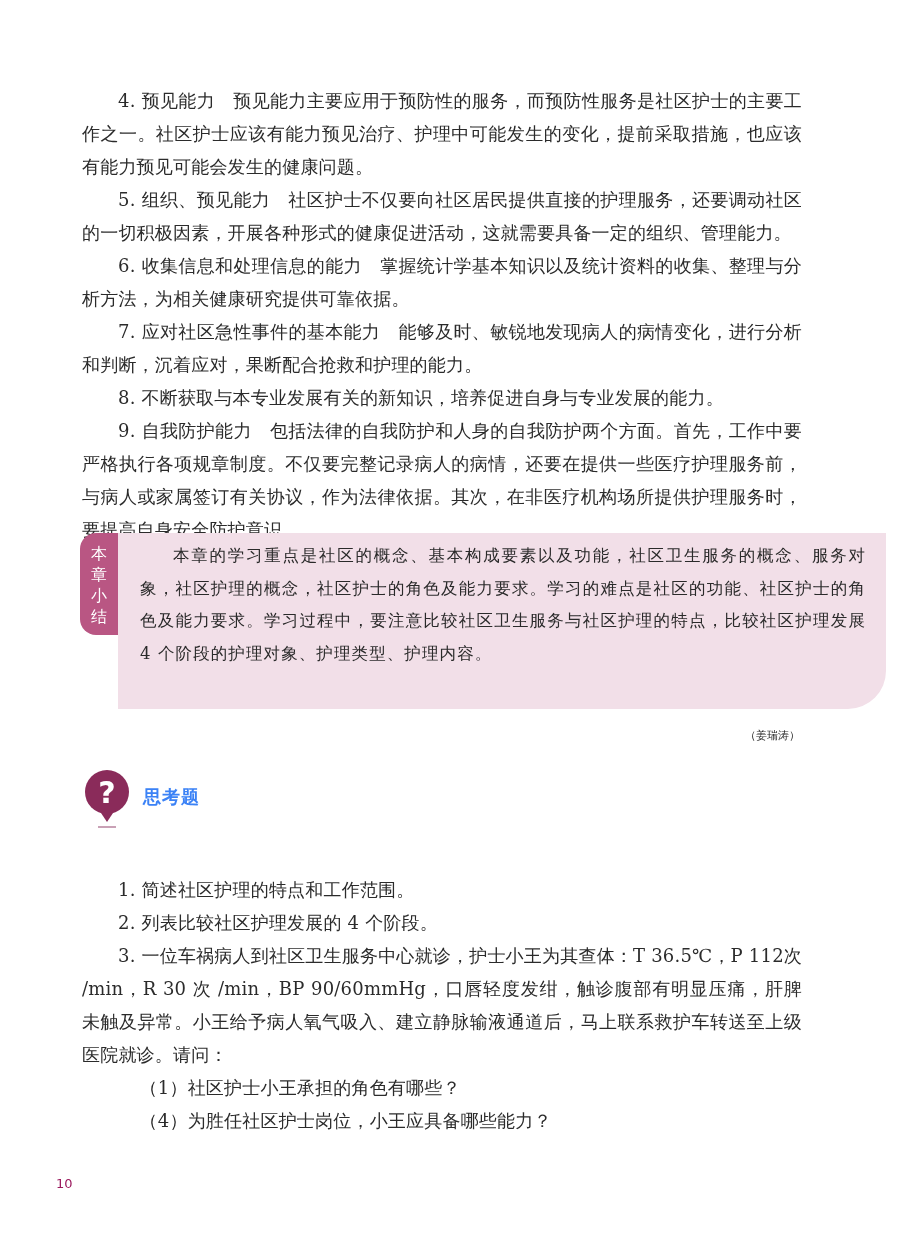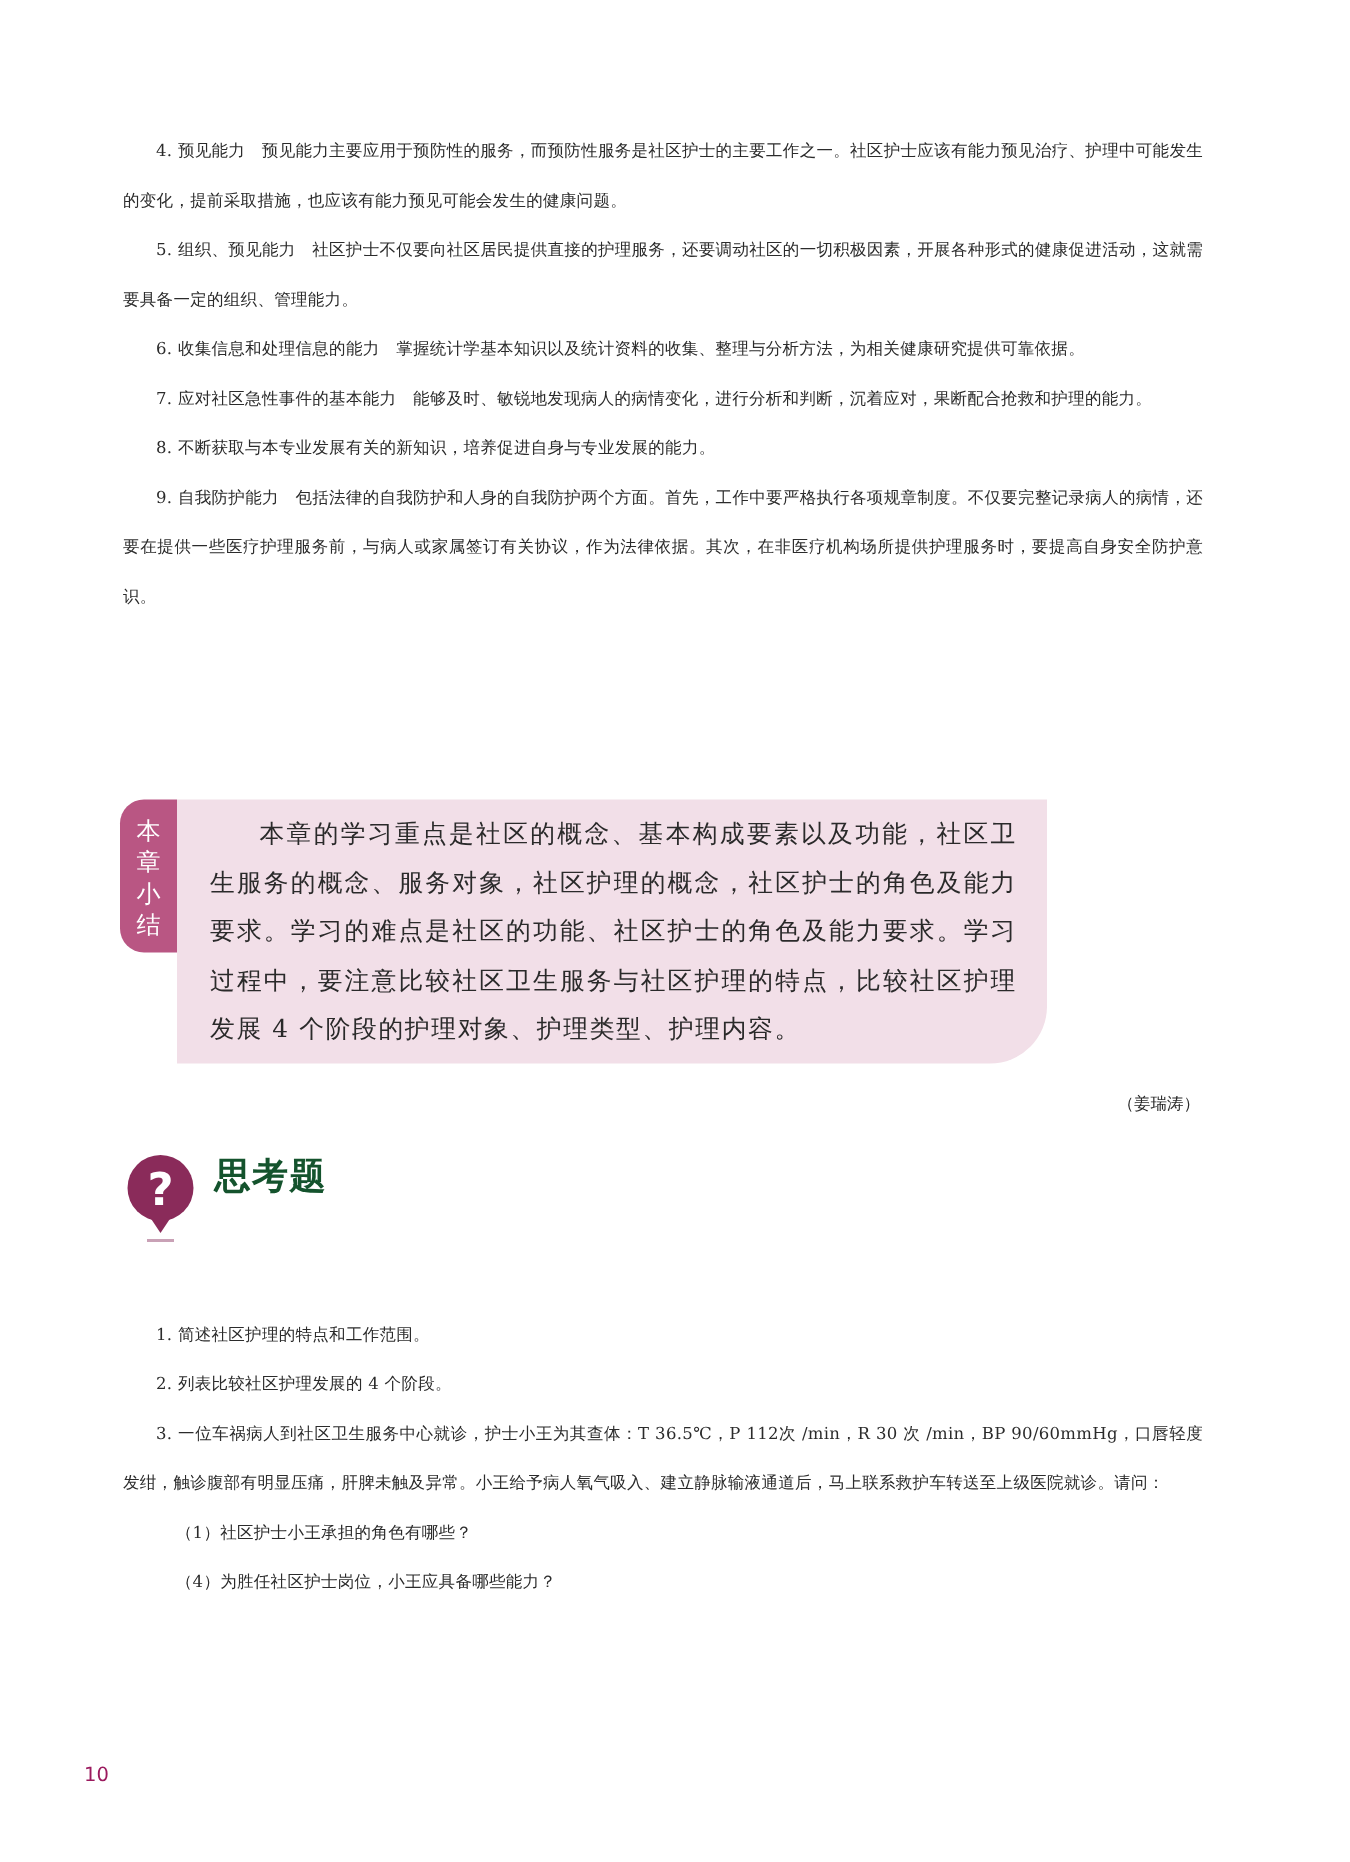--- a/index.html
+++ b/index.html
@@ -1,40 +1,40 @@
 <!DOCTYPE html>
 <html><head>
 <meta charset="utf-8">
 <style>
   html, body { margin: 0; padding: 0; background: #ffffff; }
   body { width: 900px; height: 1241px; position: relative; overflow: hidden;
          font-family: "DejaVu Serif", "Liberation Serif", serif; color: #2a2a2a; }
   .page { position: absolute; left: 0; top: 0; width: 900px; height: 1241px; }
 
-  .body-text { position: absolute; left: 82px; width: 720px; font-size: 11px; line-height: 33px;
+  .body-text { position: absolute; left: 82px; width: 720px; font-size: 18px; line-height: 33px;
                letter-spacing: 0.2px; color: #2b2b2b; }
   .para { margin: 0; text-indent: 2em; text-align: justify; text-align-last: left; }
 
   #sec-abilities { top: 84px; }
 
   .summary { position: absolute; left: 80px; top: 533px; width: 718px; height: 176px; }
   .summary-tab { position: absolute; left: 0; top: 0; width: 38px; height: 102px; background: #b95683;
                  border-top-left-radius: 16px; border-bottom-left-radius: 16px; color: #fff;
                  font-size: 16px; line-height: 21px; text-align: center; padding-top: 10px; box-sizing: border-box; }
   .summary-tab span { display: block; }
-  .summary-box { position: absolute; left: 38px; top: 0; width: 580px; height: 176px; background: #f2dfe8;
+  .summary-box { position: absolute; left: 38px; top: 0; width: 768px; height: 176px; background: #f2dfe8;
                  border-bottom-right-radius: 38px; box-sizing: border-box; padding: 7px 20px 0 22px; }
   .summary-text { margin: 0; text-indent: 2em; font-size: 16.5px; line-height: 32.5px; color: #2a2a2a;
                   letter-spacing: 1.1px; text-align: justify; text-align-last: left;
                   font-family: "DejaVu Serif", serif; }
 
   .author { position: absolute; right: 100px; top: 728px; font-size: 11px; color: #2b2b2b; }
 
   .q-icon { position: absolute; left: 84px; top: 770px; width: 46px; height: 62px; }
-  .q-title { position: absolute; left: 143px; top: 768px; font-size: 24px; font-weight: bold; color: #14532d;
+  .q-title { position: absolute; left: 143px; top: 785px; font-size: 18px; font-weight: bold; color: #3b82f6;
              font-family: "DejaVu Sans", sans-serif; letter-spacing: 1px; }
 
   #sec-questions { top: 849px; margin-top: 24px; }
   .sub { margin: 0; padding-left: 1.2em; }
 
   .page-num { position: absolute; left: 56px; top: 1176px; font-size: 13px; font-weight: normal; color: #9b1a5e;
               font-family: "DejaVu Sans", sans-serif; }
 </style>
 </head>
 <body>

